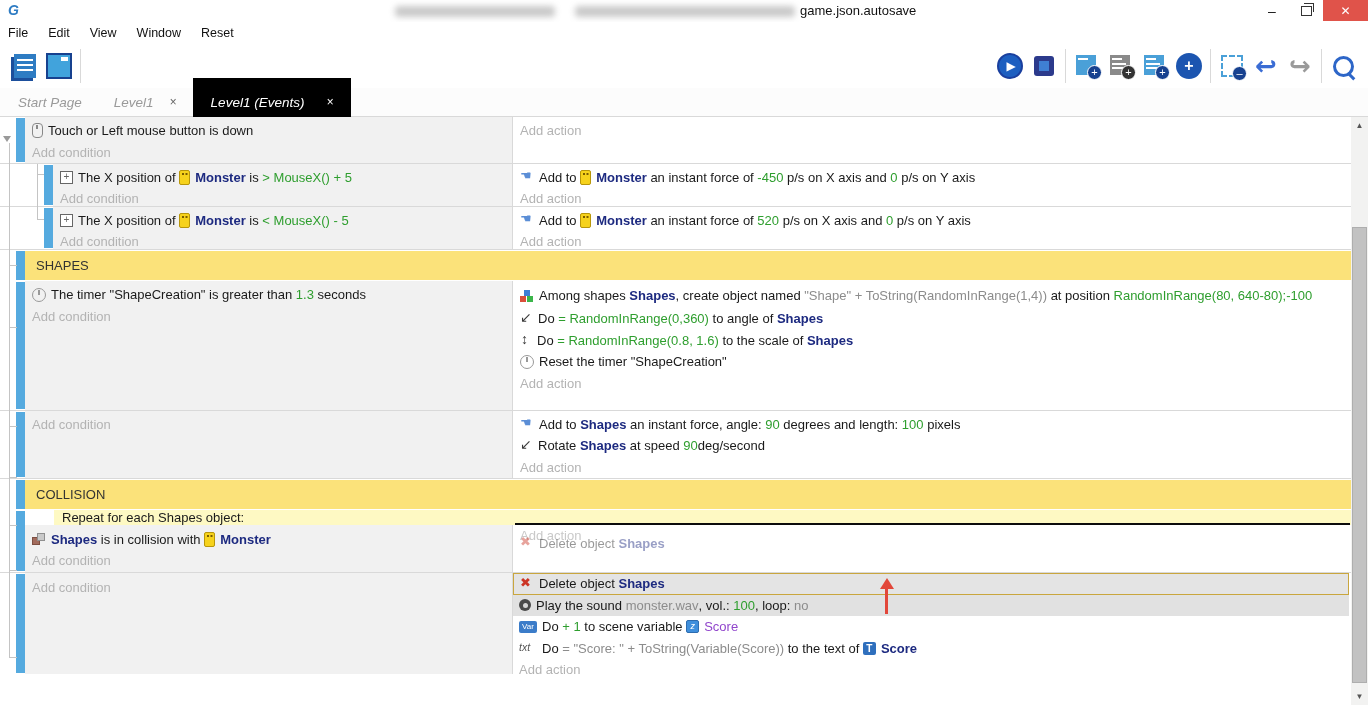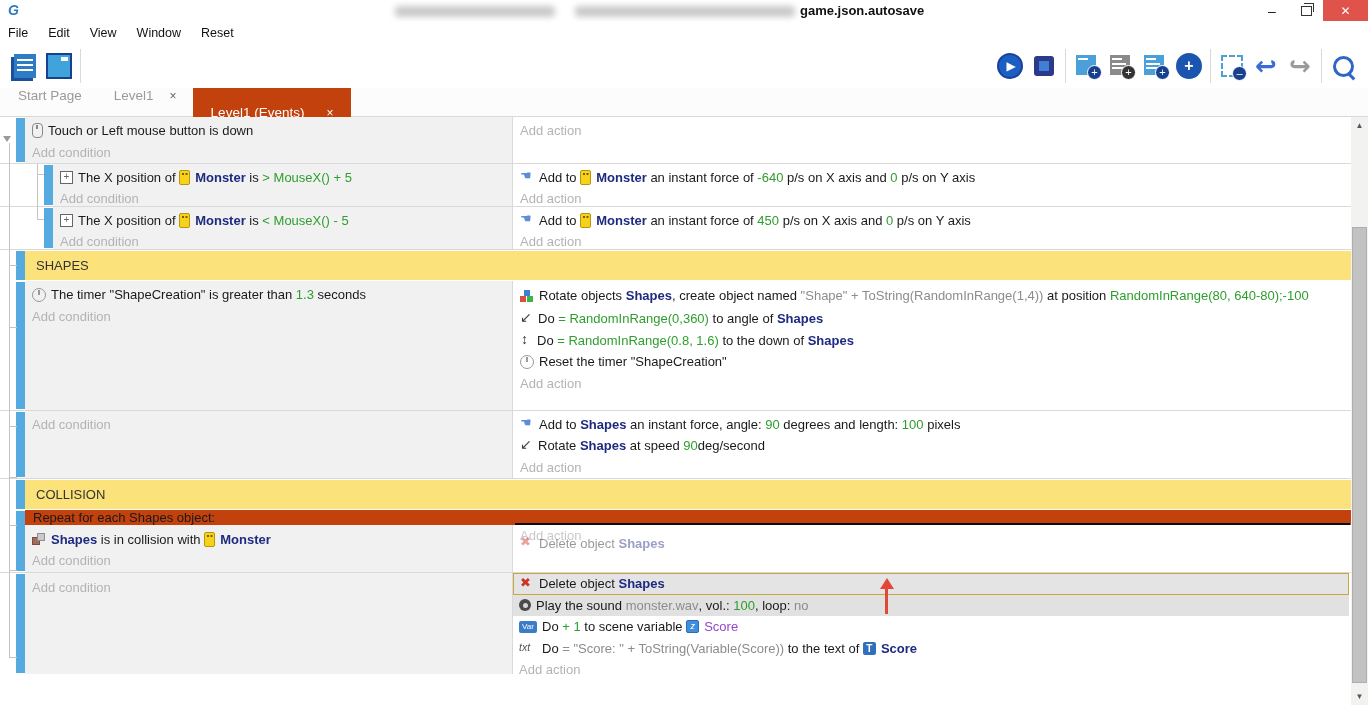--- a/index.html
+++ b/index.html
@@ -4,21 +4,21 @@
 <style>
   html,body{margin:0;padding:0;}
   body{font-family:"Liberation Sans","DejaVu Sans",sans-serif;background:#fff;}
   .app{position:relative;width:1368px;height:705px;background:#fff;overflow:hidden;font-size:13px;color:#1a1a1a;}
 
   
   .titlebar{position:absolute;left:0;top:0;right:0;height:22px;background:#fff;}
   .logo{position:absolute;left:8px;top:2px;font-size:14px;font-weight:bold;font-style:italic;color:#2e7cc3;}
   .blurblob{position:absolute;top:6px;height:11px;background:#c9c9c9;filter:blur(3px);border-radius:4px;}
   .b1{left:395px;width:160px;} .b2{left:575px;width:220px;}
-  .title-tail{position:absolute;left:800px;top:3px;font-size:13px;color:#111;font-weight:bold;}
+  .title-tail{position:absolute;left:800px;top:3px;font-size:13px;color:#111;}
   .winbtn{position:absolute;top:0;height:21px;display:flex;align-items:center;justify-content:center;}
   .btn-min{left:1255px;width:34px;color:#222;font-size:14px;}
   .btn-max{left:1289px;width:34px;}
   .restore-shape{width:9px;height:8px;border:1px solid #333;position:relative;background:#fff;}
   .restore-shape::before{content:"";position:absolute;left:2px;top:-4px;width:9px;height:8px;border:1px solid #333;border-bottom:none;border-left:none;}
   .btn-close{left:1323px;width:45px;background:#e0534a;color:#fff;font-size:12px;}
 
   
   .menubar{position:absolute;left:0;top:22px;right:0;height:22px;background:#fff;display:flex;align-items:center;}
   .menu-item{padding:0 10px;color:#111;font-size:12.5px;}
@@ -46,25 +46,25 @@
   .badge.dark{background:#333;}
   .i-addcircle{width:26px;height:26px;border-radius:50%;background:#1c55b0;color:#fff;font-size:16px;font-weight:bold;display:flex;align-items:center;justify-content:center;}
   .i-removesel{width:18px;height:18px;border:2px dashed #4aa0d8;position:relative;}
   .i-removesel .badge{right:-6px;bottom:-6px;}
   .i-undo,.i-redo{font-size:26px;line-height:26px;font-weight:bold;}
   .i-undo{color:#3a6cd4;} .i-redo{color:#9a9a9a;transform:scaleX(-1);}
   .i-search{width:15px;height:15px;border:3px solid #2d66c8;border-radius:50%;position:relative;}
   .i-search::after{content:"";position:absolute;left:13px;top:13px;width:9px;height:3px;background:#2d66c8;transform:rotate(45deg);transform-origin:0 0;}
 
   
-  .tabbar{position:absolute;left:0;top:88px;right:0;height:29px;background:#fcfcfc;border-bottom:1px solid #d9d9d9;display:flex;align-items:flex-start;box-sizing:border-box;}
+  .tabbar{position:absolute;left:0;top:88px;right:0;height:29px;background:#fcfcfc;border-bottom:1px solid #d9d9d9;display:flex;align-items:center;box-sizing:border-box;font-style:italic;}
   .tab{display:flex;align-items:center;padding:0 16px;color:#9a9a9a;font-size:13.5px;gap:16px;}
   .tab:first-child{margin-left:2px;}
   .tab .x{color:#666;font-size:12px;}
-  .tab.active{background:#c2410c;color:#fff;gap:22px;padding:17px 18px;}
+  .tab.active{background:#000000;color:#fff;gap:22px;padding:17px 18px;}
   .tab.active .x{color:#fff;}
 
   
   .events{position:absolute;left:0;top:117px;width:1351px;bottom:0;background:#fff;overflow:hidden;}
   .ev{display:flex;box-sizing:border-box;border-bottom:1px solid #d9d9d9;}
   .gut{width:16px;flex:none;background:#fff;}
   .gut.sub{width:44px;}
   .bar{width:9px;flex:none;background:#55aadf;margin:1px 0;}
   .cond{flex:none;background:#f1f1f1;border-right:1px solid #d9d9d9;box-sizing:border-box;padding:3px 0 0 7px;}
   .cond.top{width:488px;}
@@ -76,21 +76,21 @@
   .tk-obj{color:#1d2a80;font-weight:bold;} .tk-objp{color:#9146cc;}
   .wrapline{display:block;line-height:19px;padding:2px 0 3px;width:822px;white-space:normal;}
   .wrapline .ic{vertical-align:-2px;}
 
   
   .cmt{display:flex;box-sizing:border-box;}
   .cbody{flex:1;background:#fbe27a;display:flex;align-items:center;padding-left:11px;color:#333;margin:1px 0;}
 
   
   .fe-inner{flex:1;display:flex;flex-direction:column;min-width:0;}
-  .fe-head{height:19px;background:#c2410c;display:flex;align-items:center;padding-left:8px;}
+  .fe-head{height:19px;background:#fef9c3;display:flex;align-items:center;padding-left:8px;margin-left:29px;}
   .fe-row{flex:1;display:flex;min-width:0;}
   .fe-row .cond{width:488px;}
   .dropline{position:absolute;left:2px;right:1px;top:-2px;height:2.5px;background:#0c0c0c;z-index:3;}
   .ghost{position:absolute;left:7px;display:flex;align-items:center;white-space:pre;}
   .ghost1{top:3px;color:#c9c9c9;}
   .ghost2{top:11px;opacity:.45;}
 
   
   .act.norowpad{padding:0 0 0 0;}
   .arow{height:21.5px;display:flex;align-items:center;white-space:pre;padding-left:6px;margin-right:2px;box-sizing:border-box;}
@@ -260,57 +260,57 @@
     </div>
 
     <div class="ev" style="height:43px">
       <div class="gut sub"></div>
       <div class="bar"></div>
       <div class="cond subw">
         <div class="line"><span class="ic ic-xpos"></span><span class="tk-t">The X position of </span><span class="ic ic-monster"></span><span class="tk-obj">Monster</span><span class="tk-t"> is </span><span class="tk-g">&gt; MouseX() + 5</span></div>
         <div class="line addline">Add condition</div>
       </div>
       <div class="act">
-        <div class="line"><span class="ic ic-force"></span><span class="tk-t">Add to </span><span class="ic ic-monster"></span><span class="tk-obj">Monster</span><span class="tk-t"> an instant force of </span><span class="tk-g">-640</span><span class="tk-t"> p/s on X axis and </span><span class="tk-g">0</span><span class="tk-t"> p/s on Y axis</span></div>
+        <div class="line"><span class="ic ic-force"></span><span class="tk-t">Add to </span><span class="ic ic-monster"></span><span class="tk-obj">Monster</span><span class="tk-t"> an instant force of </span><span class="tk-g">-450</span><span class="tk-t"> p/s on X axis and </span><span class="tk-g">0</span><span class="tk-t"> p/s on Y axis</span></div>
         <div class="line addline">Add action</div>
       </div>
     </div>
 
     <div class="ev" style="height:43px">
       <div class="gut sub"></div>
       <div class="bar"></div>
       <div class="cond subw">
         <div class="line"><span class="ic ic-xpos"></span><span class="tk-t">The X position of </span><span class="ic ic-monster"></span><span class="tk-obj">Monster</span><span class="tk-t"> is </span><span class="tk-g">&lt; MouseX() - 5</span></div>
         <div class="line addline">Add condition</div>
       </div>
       <div class="act">
-        <div class="line"><span class="ic ic-force"></span><span class="tk-t">Add to </span><span class="ic ic-monster"></span><span class="tk-obj">Monster</span><span class="tk-t"> an instant force of </span><span class="tk-g">450</span><span class="tk-t"> p/s on X axis and </span><span class="tk-g">0</span><span class="tk-t"> p/s on Y axis</span></div>
+        <div class="line"><span class="ic ic-force"></span><span class="tk-t">Add to </span><span class="ic ic-monster"></span><span class="tk-obj">Monster</span><span class="tk-t"> an instant force of </span><span class="tk-g">520</span><span class="tk-t"> p/s on X axis and </span><span class="tk-g">0</span><span class="tk-t"> p/s on Y axis</span></div>
         <div class="line addline">Add action</div>
       </div>
     </div>
 
     <div class="cmt" style="height:31.5px">
       <div class="gut"></div>
       <div class="bar"></div>
       <div class="cbody">
           <span>SHAPES</span>
         </div>
     </div>
 
     <div class="ev" style="height:129.5px">
       <div class="gut"></div>
       <div class="bar"></div>
       <div class="cond top">
         <div class="line"><span class="ic ic-timer"></span><span class="tk-t">The timer "ShapeCreation" is greater than </span><span class="tk-g">1.3</span><span class="tk-t"> seconds</span></div>
         <div class="line addline">Add condition</div>
       </div>
       <div class="act">
-        <div class="wrapline"><span class="ic ic-create"></span><span class="tk-t">Rotate objects </span><span class="tk-obj">Shapes</span><span class="tk-t">, create object named </span><span class="tk-gray">"Shape" + ToString(RandomInRange(1,4))</span><span class="tk-t"> at position </span><span class="tk-g">RandomInRange(80, 640-80);-100</span></div>
+        <div class="wrapline"><span class="ic ic-create"></span><span class="tk-t">Among shapes </span><span class="tk-obj">Shapes</span><span class="tk-t">, create object named </span><span class="tk-gray">"Shape" + ToString(RandomInRange(1,4))</span><span class="tk-t"> at position </span><span class="tk-g">RandomInRange(80, 640-80);-100</span></div>
         <div class="line"><span class="ic ic-angle"></span><span class="tk-t">Do </span><span class="tk-g">= RandomInRange(0,360)</span><span class="tk-t"> to angle of </span><span class="tk-obj">Shapes</span></div>
-        <div class="line"><span class="ic ic-scale"></span><span class="tk-t">Do </span><span class="tk-g">= RandomInRange(0.8, 1.6)</span><span class="tk-t"> to the down of </span><span class="tk-obj">Shapes</span></div>
+        <div class="line"><span class="ic ic-scale"></span><span class="tk-t">Do </span><span class="tk-g">= RandomInRange(0.8, 1.6)</span><span class="tk-t"> to the scale of </span><span class="tk-obj">Shapes</span></div>
         <div class="line"><span class="ic ic-timer"></span><span class="tk-t">Reset the timer "ShapeCreation"</span></div>
         <div class="line addline">Add action</div>
       </div>
     </div>
 
 
     <div class="ev" style="height:68px">
       <div class="gut"></div>
       <div class="bar"></div>
       <div class="cond top">

